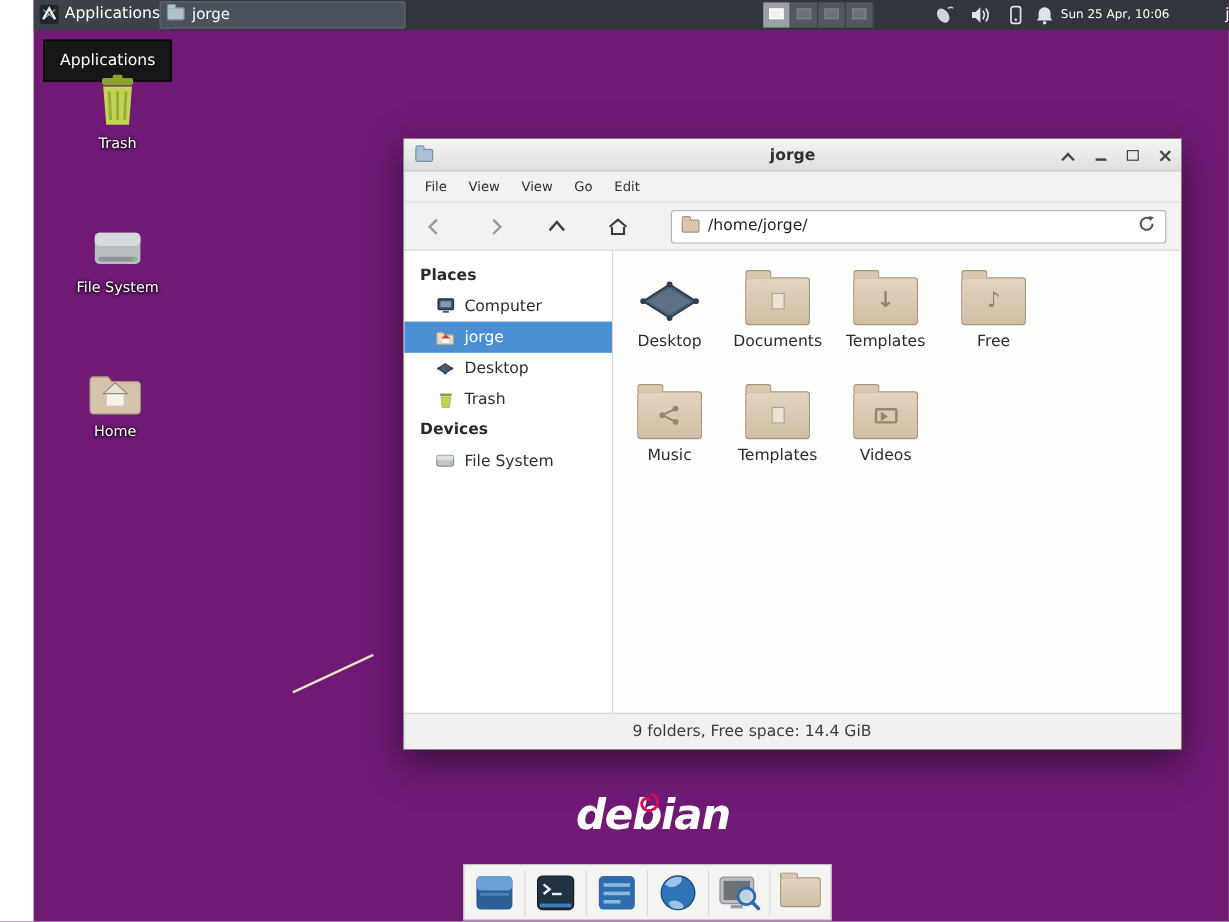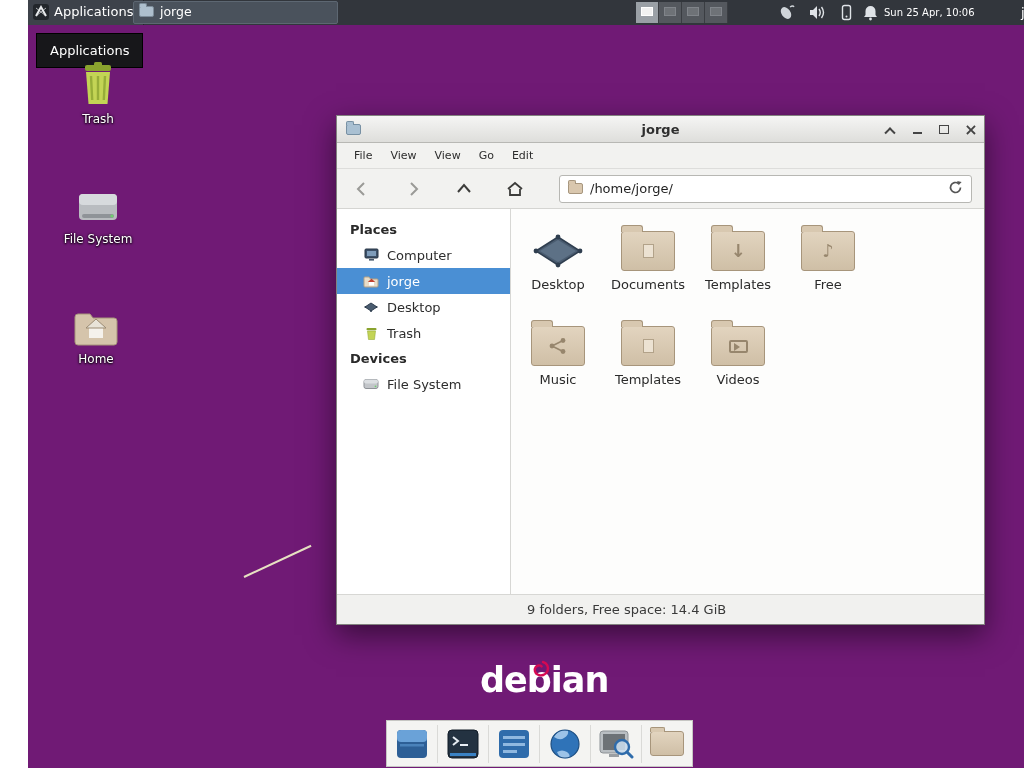--- a/index.html
+++ b/index.html
@@ -24,21 +24,21 @@
 
   
   .tooltip { position:absolute; left:8px; top:33px; background:#17171a; border:1px solid #000; color:#fff; font-size:13px; padding:9px 13px; }
 
   
   .dicon { position:absolute; width:92px; text-align:center; }
   .dicon .img { height:48px; display:flex; align-items:flex-end; justify-content:center; }
   .dicon .lbl { margin-top:6px; color:#fff; font-size:12px; text-shadow:0 1px 2px #000, 0 0 3px #000; }
 
   
-  .brand { position:absolute; left:452px; top:660px; width:130px; height:46px; color:#fff; }
+  .brand { position:absolute; left:452px; top:660px; width:130px; height:46px; color:#fff;font-style:italic; }
   .brand .txt { font-size:35px; font-weight:bold; letter-spacing:-1px; }
   .brand svg { position:absolute; left:46px; top:-4px; }
 
   .scratch-line { position:absolute; left:216px; top:576px; width:74px; height:0; border-top:2px solid #e7e2c2; transform:rotate(-25deg); transform-origin:left center; }
 
   
   #win { position:absolute; left:308px; top:115px; width:649px; height:510px; background:#fbfbfa; border:1px solid #82827f; box-shadow:0 10px 28px rgba(0,0,0,.5); font-size:13px; color:#2d2d2d; }
   .titlebar { position:absolute; left:0; top:0; right:0; height:27px; background:linear-gradient(#f5f5f4,#dededb); border-bottom:1px solid #b8b8b4; }
   .title { position:absolute; left:0; right:0; top:0; line-height:27px; text-align:center; font-weight:bold; font-size:13px; color:#2e2e2e; }
   .tb-icon { position:absolute; left:9px; top:8px; width:15px; height:11px; background:#a9c0d2; border:1px solid #7790a3; border-radius:2px; }

